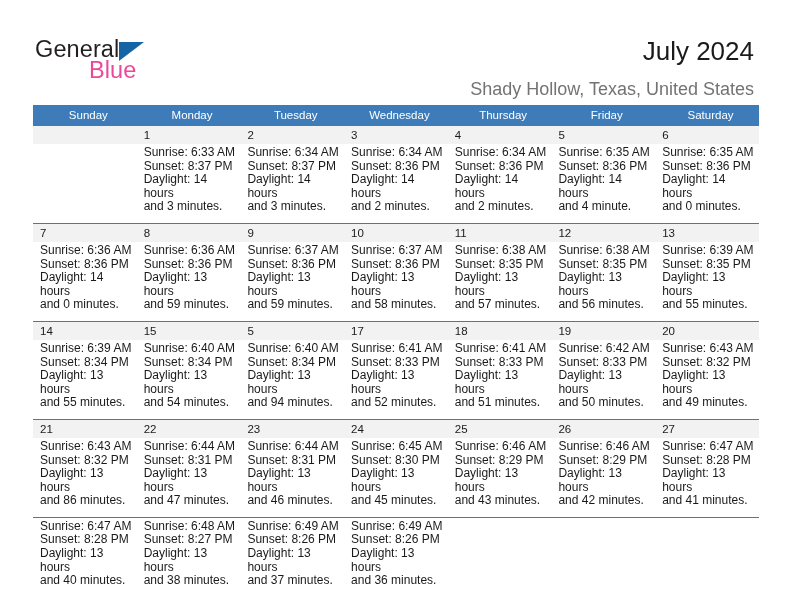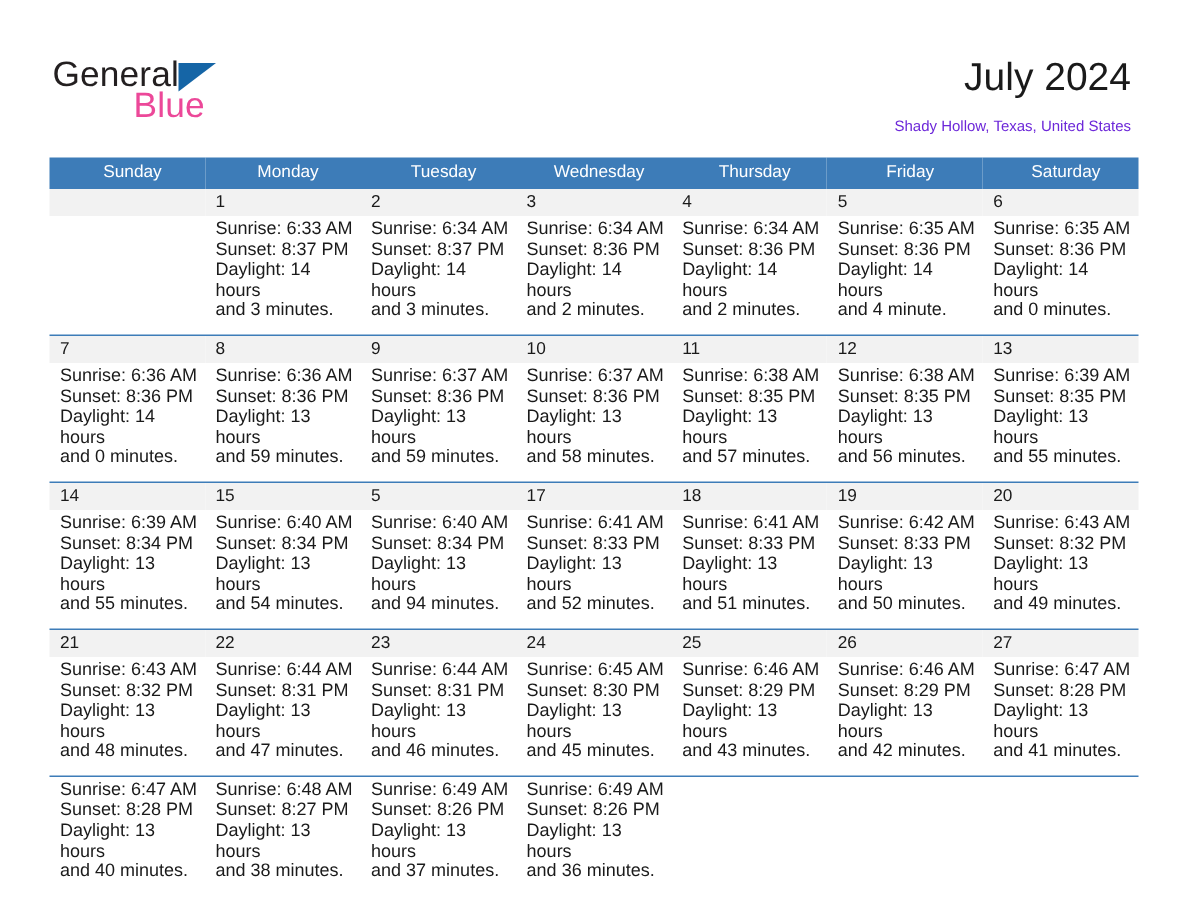--- a/index.html
+++ b/index.html
@@ -69,22 +69,22 @@
     top: 36px;
     font-size: 26px;
     color: #1a1a1a;
     text-align: left;
     white-space: nowrap;
   }
   .subtitle {
     position: absolute;
     right: 38px;
     top: 79px;
-    font-size: 10px;
-    color: #6d28d9;
+    font-size: 18px;
+    color: #737373;
     text-align: center;
     white-space: nowrap;
   }
 
   
   .calendar {
     position: absolute;
     left: 33px;
     top: 105px;
     width: 726px;
@@ -357,21 +357,21 @@
           <td>24</td>
           <td>25</td>
           <td>26</td>
           <td>27</td>
         </tr>
         <tr class="detail">
           <td>
             <span class="line">Sunrise: 6:43 AM</span>
             <span class="line">Sunset: 8:32 PM</span>
             <span class="daylight">Daylight: 13 hours</span>
-            <span class="daylight">and 48 minutes.</span>
+            <span class="daylight">and 86 minutes.</span>
           </td>
           <td>
             <span class="line">Sunrise: 6:44 AM</span>
             <span class="line">Sunset: 8:31 PM</span>
             <span class="daylight">Daylight: 13 hours</span>
             <span class="daylight">and 47 minutes.</span>
           </td>
           <td>
             <span class="line">Sunrise: 6:44 AM</span>
             <span class="line">Sunset: 8:31 PM</span>

